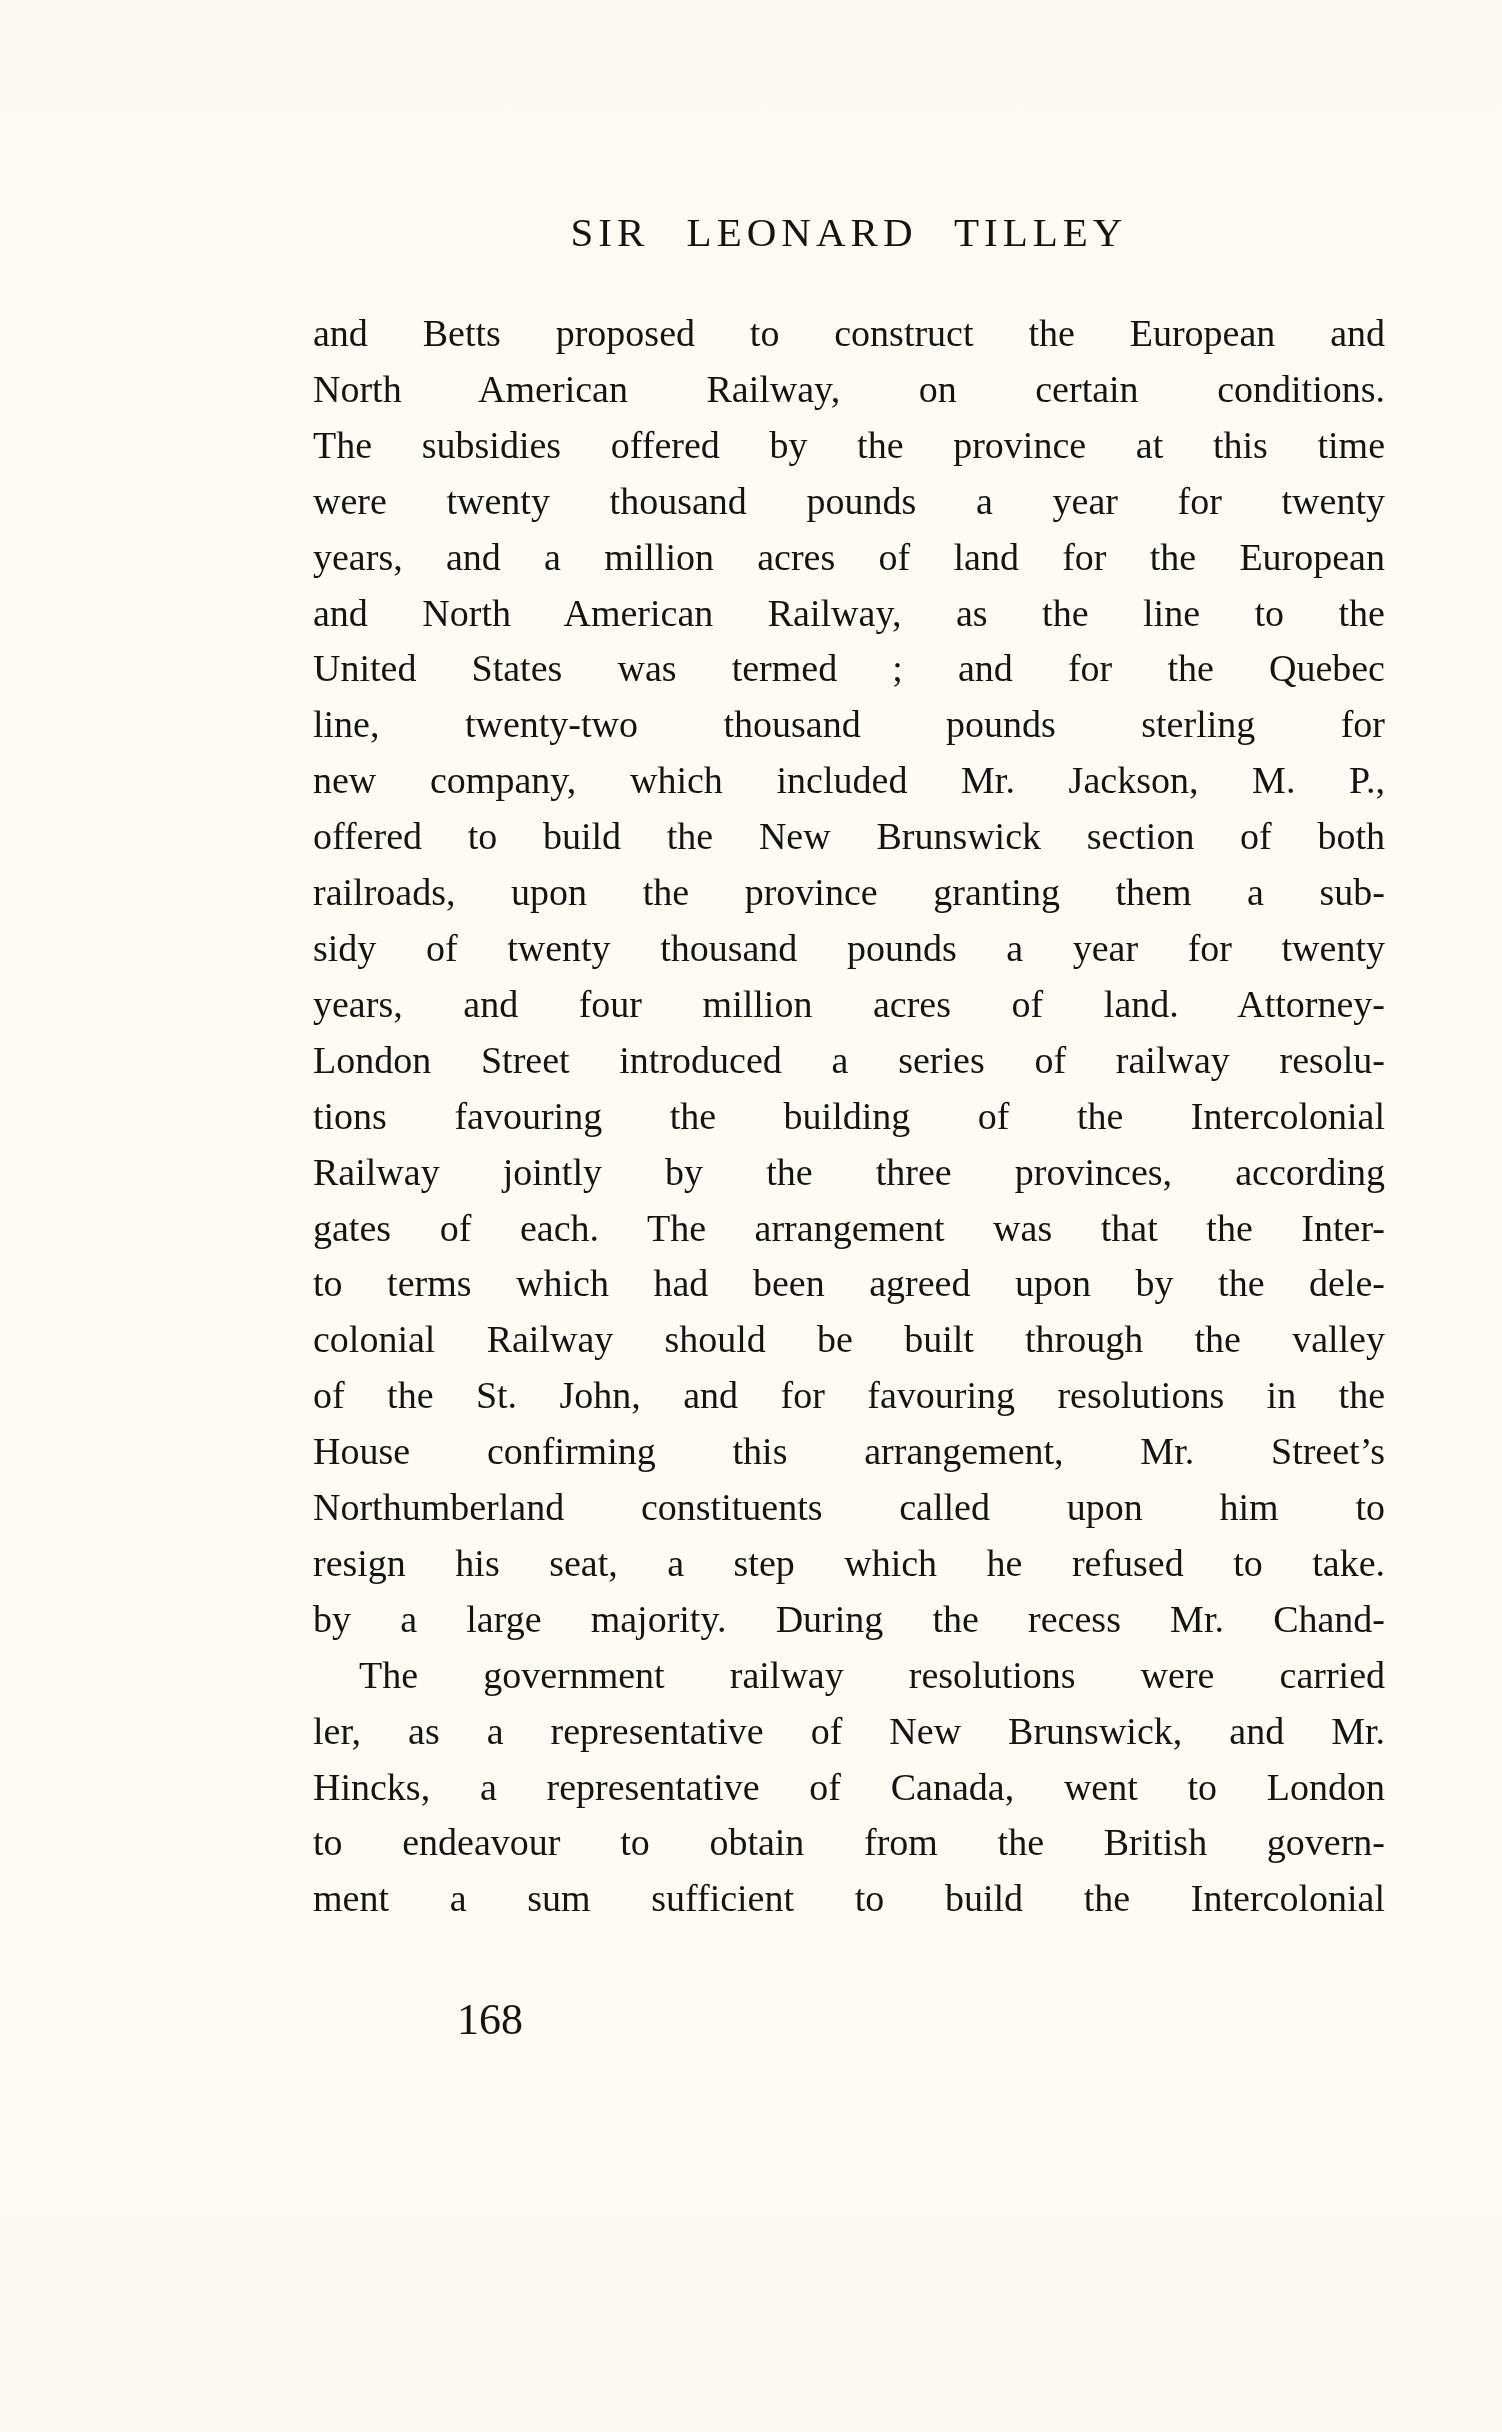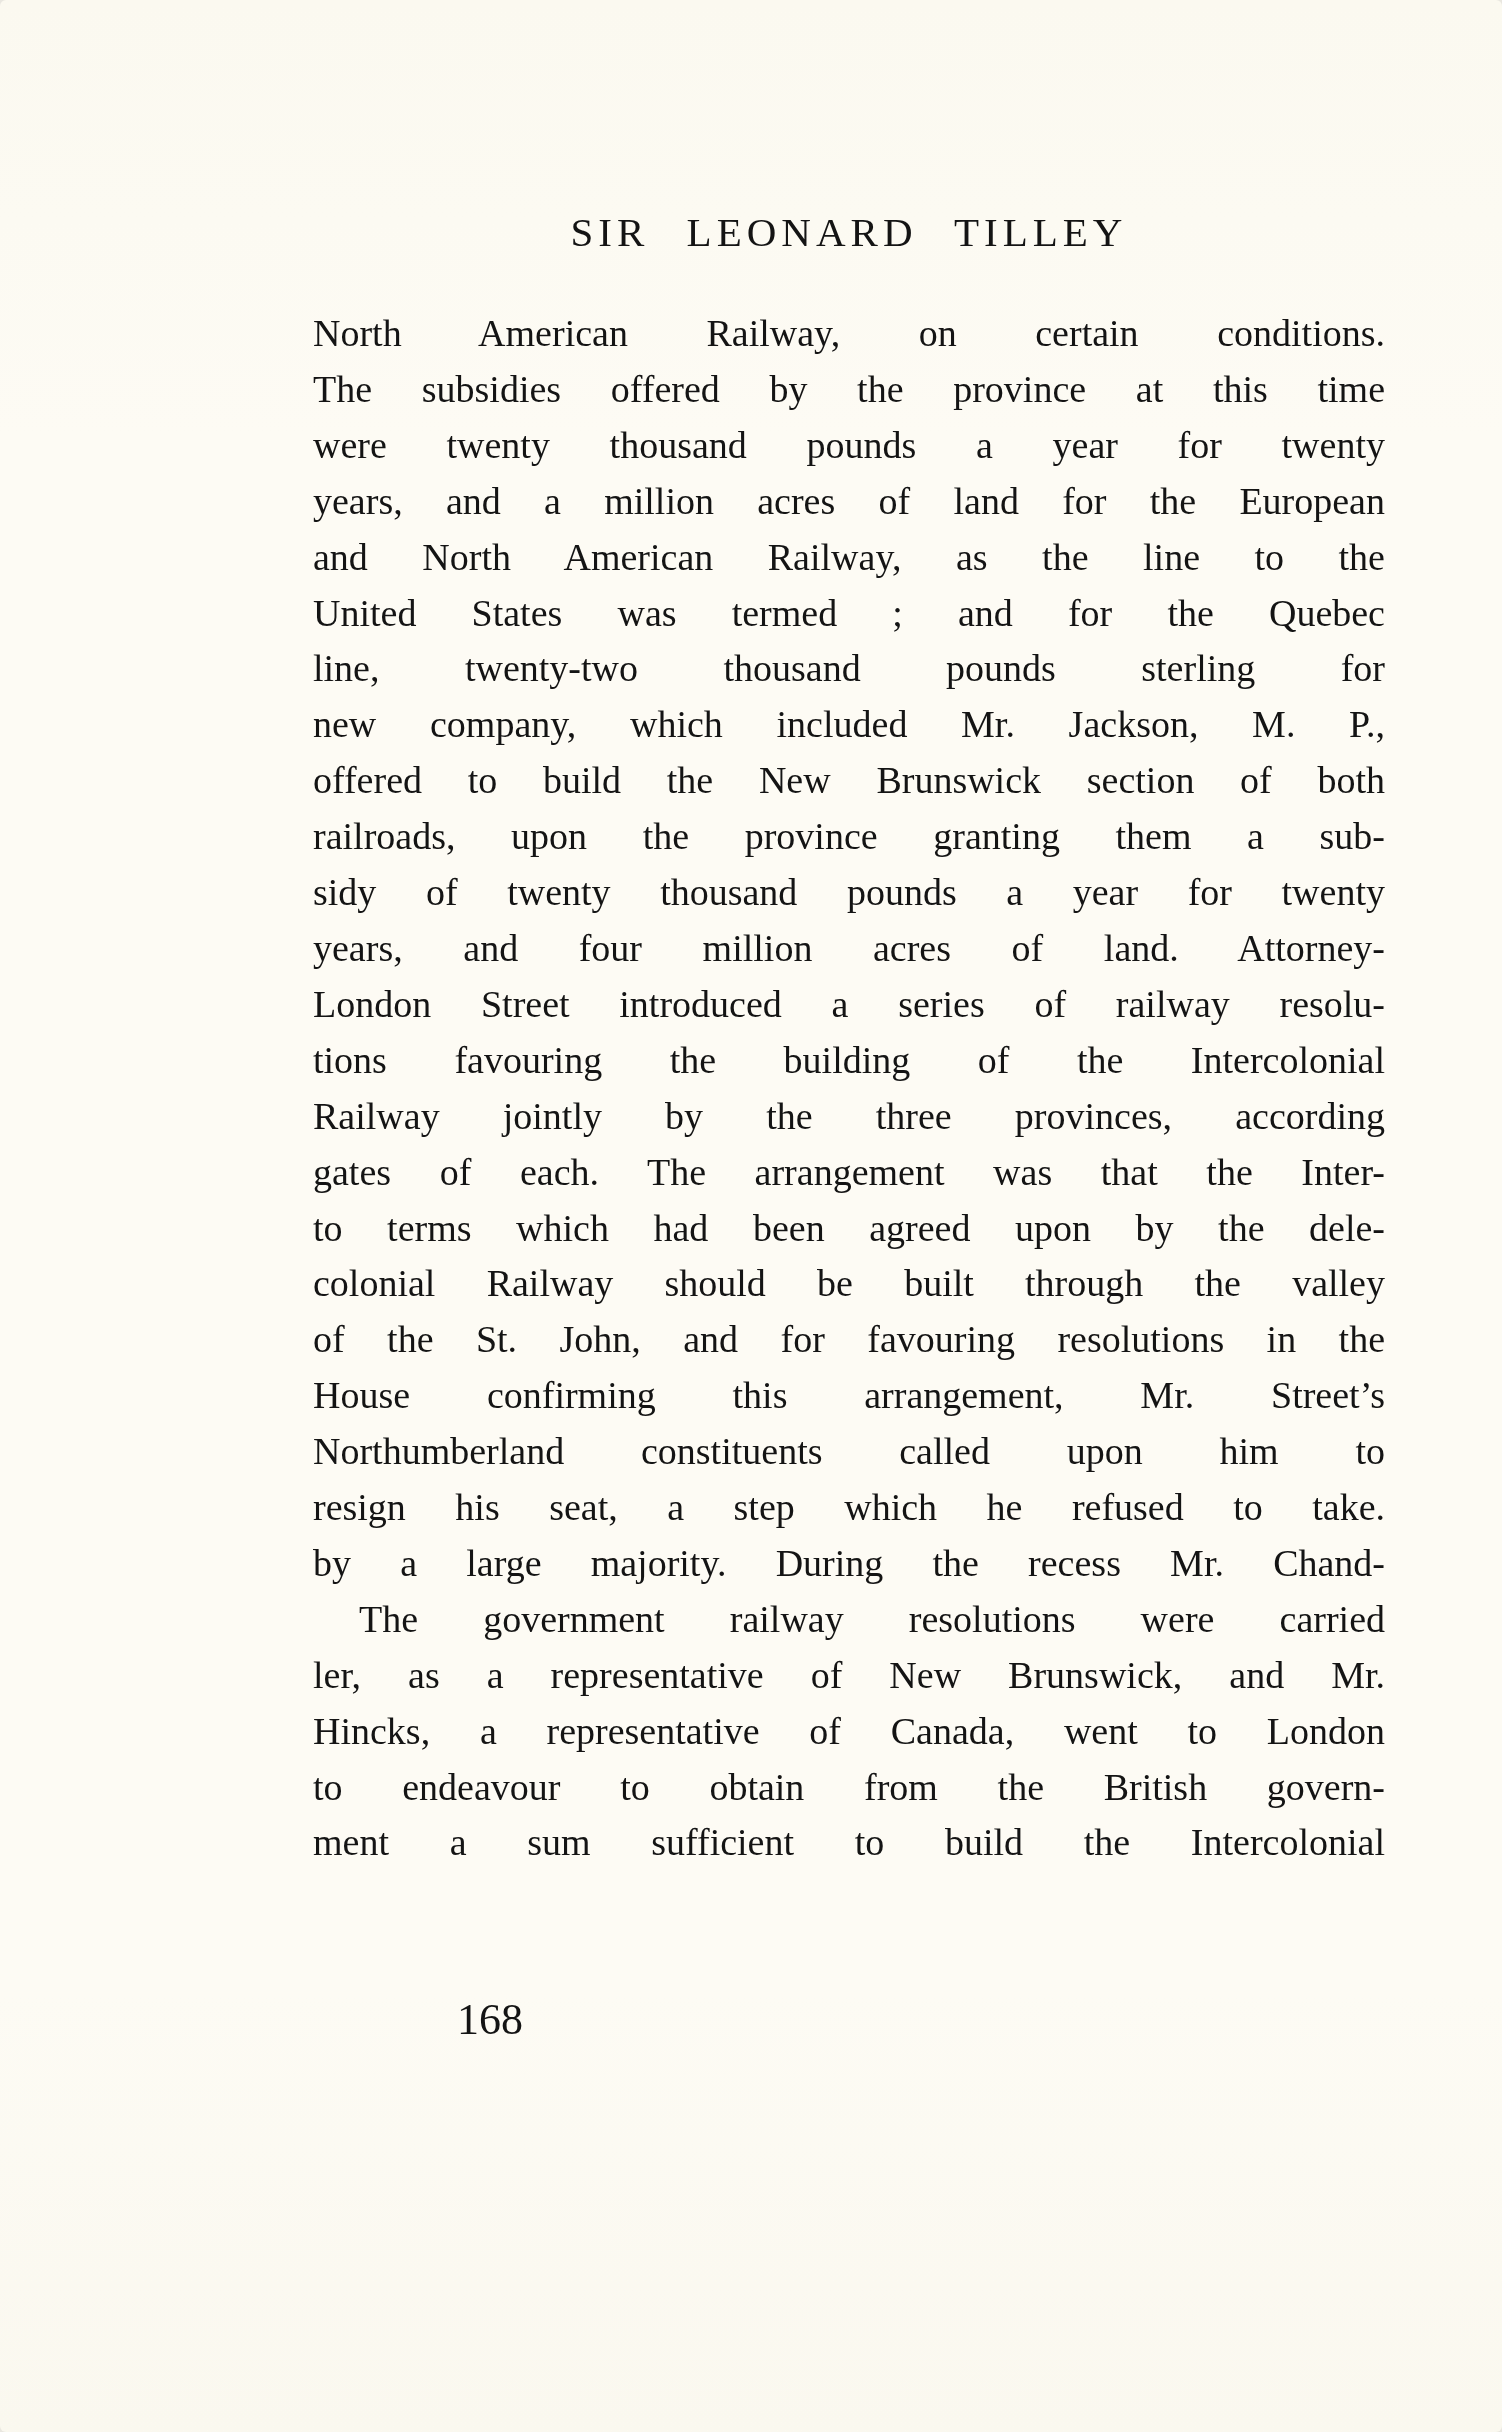--- a/index.html
+++ b/index.html
@@ -9,21 +9,20 @@
   }
   .page {
     position: relative;
     width: 1502px;
     height: 2432px;
     background: #fcfaf2;
     background-image: linear-gradient(180deg, #fbf9f0 0%, #fdfbf4 18%, #fdfbf4 82%, #faf8ef 100%);
     font-family: "Liberation Serif", "DejaVu Serif", serif;
     color: #141414;
     overflow: hidden;
-    border-radius: 6px;
   }
   .running-header {
     position: absolute;
     top: 208px;
     left: 313px;
     width: 1072px;
     text-align: center;
     font-size: 41px;
     letter-spacing: 5px;
     word-spacing: 22px;
@@ -54,20 +53,21 @@
     font-family: Liberation Serif, serif;
   }
 </style>
 </head>
 <body>
 
 <div class="page">
   <div class="running-header">SIR LEONARD TILLEY</div>
 
   <div class="body-text">
+      <div class="line">and Betts proposed to construct the European and</div>
       <div class="line">North American Railway, on certain conditions.</div>
       <div class="line">The subsidies offered by the province at this time</div>
       <div class="line">were twenty thousand pounds a year for twenty</div>
       <div class="line">years, and a million acres of land for the European</div>
       <div class="line">and North American Railway, as the line to the</div>
       <div class="line">United States was termed ; and for the Quebec</div>
       <div class="line">line, twenty-two thousand pounds sterling for</div>
       <div class="line">new company, which included Mr. Jackson, M. P.,</div>
       <div class="line">offered to build the New Brunswick section of both</div>
       <div class="line">railroads, upon the province granting them a sub-</div>

